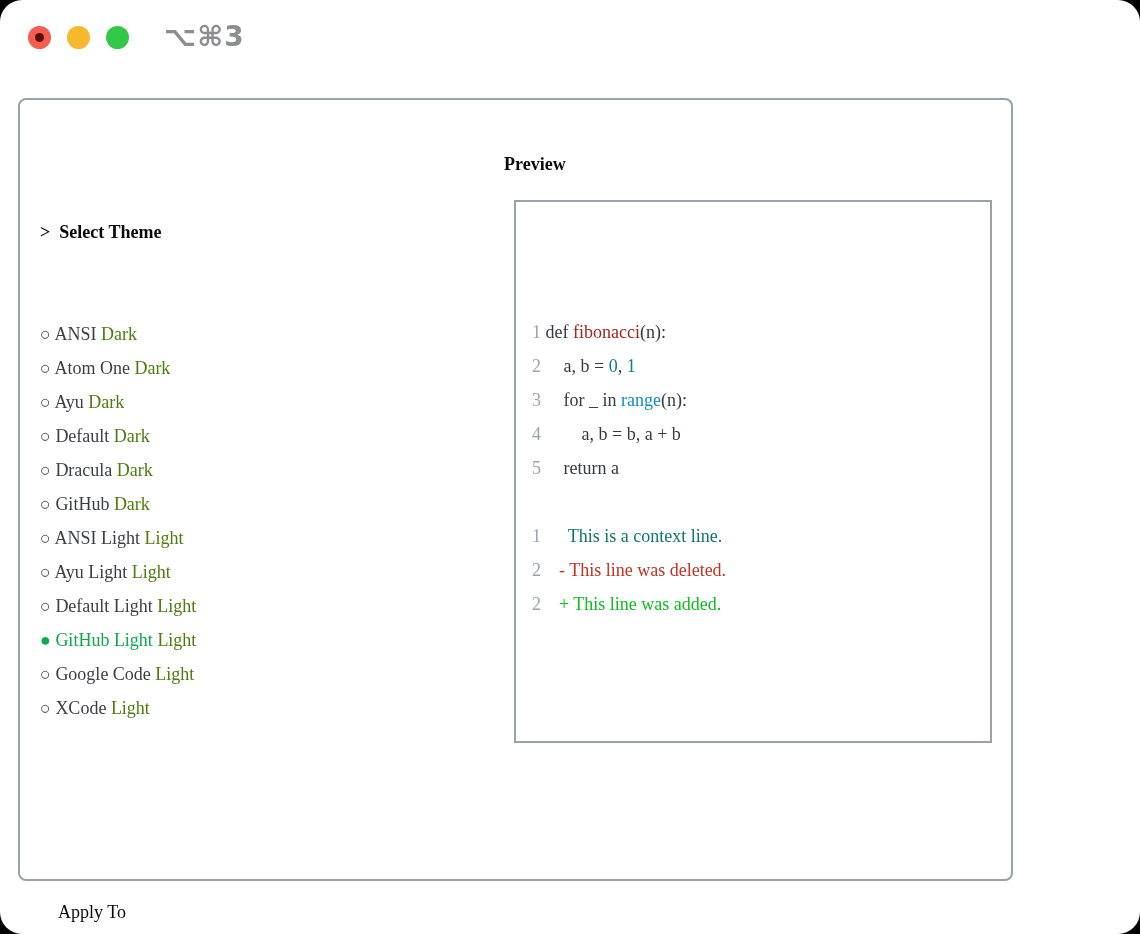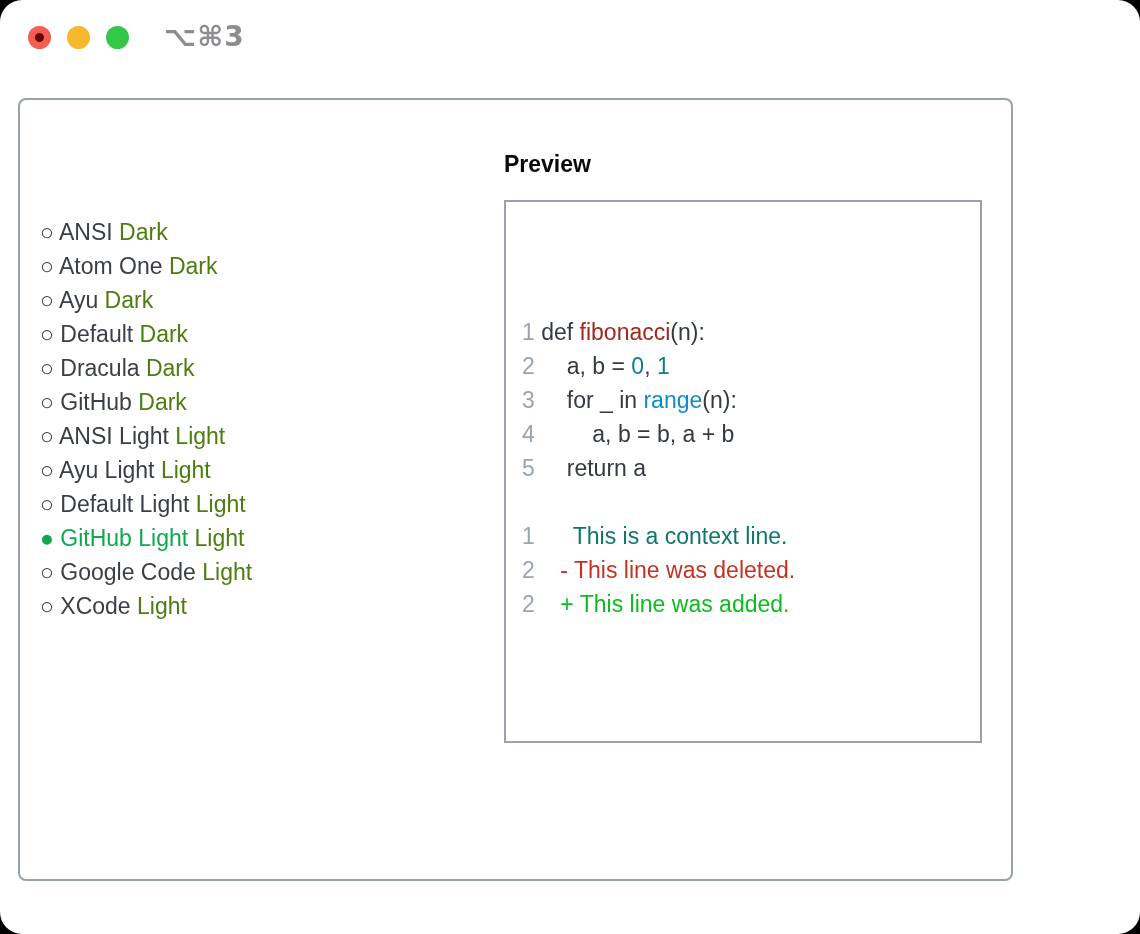--- a/index.html
+++ b/index.html
@@ -21,39 +21,39 @@
   .win-title {
     position: absolute; left: 164px; top: 20px;
     font: bold 28px "DejaVu Sans", sans-serif;
     color: #8c8d90; letter-spacing: 1px;
   }
   
   .panel {
     position: absolute; left: 18px; top: 98px; width: 995px; height: 783px;
     border: 2px solid #99a1ab; border-radius: 8px; background: #fff;
   }
-  .mono { font-family: Liberation Sans, sans-serif; font-size: 23px; line-height: 34px; }
+  .mono { font-family: Liberation Serif, serif; font-size: 18px; line-height: 34px; }
   
   .left-col {
     position: absolute; left: 20px; top: 47px; width: 440px;
     white-space: pre; color: #3a3f46;
   }
   .row { height: 34px; }
   .heading-row { color: #0a0a0c; font-weight: bold; }
   .prompt { margin-right: 1ch; }
   .spacer { height: 34px; }
   .bullet { color: #3a3f46; }
   .option.selected .bullet, .option.selected .tname { color: var(--accent-green, #0fa84e); }
   .ttag { color: #4d7c0f; }
   .apply-heading { color: #0b0b0d; margin-left: 2ch; }
   
   .right-col { position: absolute; left: 484px; top: 47px; }
   .preview-heading { color: #0a0a0c; font-weight: bold; height: 34px; }
   .preview-box {
-    margin-top: 19px; margin-left: 0; width: 478px;
+    margin-top: 19px; margin-left: 10px; width: 478px;
     border: 2px solid #99a1ab; background: #fff;
     padding: 45px 0 52px 16px; white-space: pre;
   }
   .pline { height: 34px; }
   .lnum   { color: #9aa4b0; }
   .seg-kw  { color: #343a41; }
   .seg-pl  { color: #343a41; }
   .seg-fn  { color: var(--function-red, #a3271e); }
   .seg-num { color: var(--number-teal, #0a7f84); }
   .seg-bi  { color: var(--builtin-blue, #0f8dc0); }
@@ -71,22 +71,24 @@
         <span class="inner"></span>
       </span>
     <span class="dot dot-min"></span>
     <span class="dot dot-zoom"></span>
     <span class="win-title">⌥⌘3</span>
   </div>
 
   <div class="panel">
 
     <div class="left-col mono">
+      <div class="row heading-row"><span class="prompt">&gt;</span><span>Select Theme</span></div>
       <div><div class="row option"><span class="bullet">○ </span><span class="tname">ANSI</span><span class="ttag"> Dark</span></div><div class="row option"><span class="bullet">○ </span><span class="tname">Atom One</span><span class="ttag"> Dark</span></div><div class="row option"><span class="bullet">○ </span><span class="tname">Ayu</span><span class="ttag"> Dark</span></div><div class="row option"><span class="bullet">○ </span><span class="tname">Default</span><span class="ttag"> Dark</span></div><div class="row option"><span class="bullet">○ </span><span class="tname">Dracula</span><span class="ttag"> Dark</span></div><div class="row option"><span class="bullet">○ </span><span class="tname">GitHub</span><span class="ttag"> Dark</span></div><div class="row option"><span class="bullet">○ </span><span class="tname">ANSI Light</span><span class="ttag"> Light</span></div><div class="row option"><span class="bullet">○ </span><span class="tname">Ayu Light</span><span class="ttag"> Light</span></div><div class="row option"><span class="bullet">○ </span><span class="tname">Default Light</span><span class="ttag"> Light</span></div><div class="row option selected"><span class="bullet">● </span><span class="tname">GitHub Light</span><span class="ttag"> Light</span></div><div class="row option"><span class="bullet">○ </span><span class="tname">Google Code</span><span class="ttag"> Light</span></div><div class="row option"><span class="bullet">○ </span><span class="tname">XCode</span><span class="ttag"> Light</span></div></div>
       <div class="spacer"></div>
+      <div class="row apply-heading">Apply To</div>
       
       
       
     </div>
 
     <div class="right-col mono">
       <div class="preview-heading">Preview</div>
       <div class="preview-box">
         <div><div class="pline"><span class="lnum">1 </span><span class="seg-kw">def </span><span class="seg-fn">fibonacci</span><span class="seg-pl">(n):</span></div><div class="pline"><span class="lnum">2 </span><span class="seg-pl">    a, b = </span><span class="seg-num">0</span><span class="seg-pl">, </span><span class="seg-num">1</span></div><div class="pline"><span class="lnum">3 </span><span class="seg-pl">    for _ in </span><span class="seg-bi">range</span><span class="seg-pl">(n):</span></div><div class="pline"><span class="lnum">4 </span><span class="seg-pl">        a, b = b, a + b</span></div><div class="pline"><span class="lnum">5 </span><span class="seg-pl">    return a</span></div><div class="pline"><span class="lnum">  </span></div><div class="pline"><span class="lnum">1 </span><span class="seg-ctx">     This is a context line.</span></div><div class="pline"><span class="lnum">2 </span><span class="seg-del">   - This line was deleted.</span></div><div class="pline"><span class="lnum">2 </span><span class="seg-add">   + This line was added.</span></div></div>
       </div>

